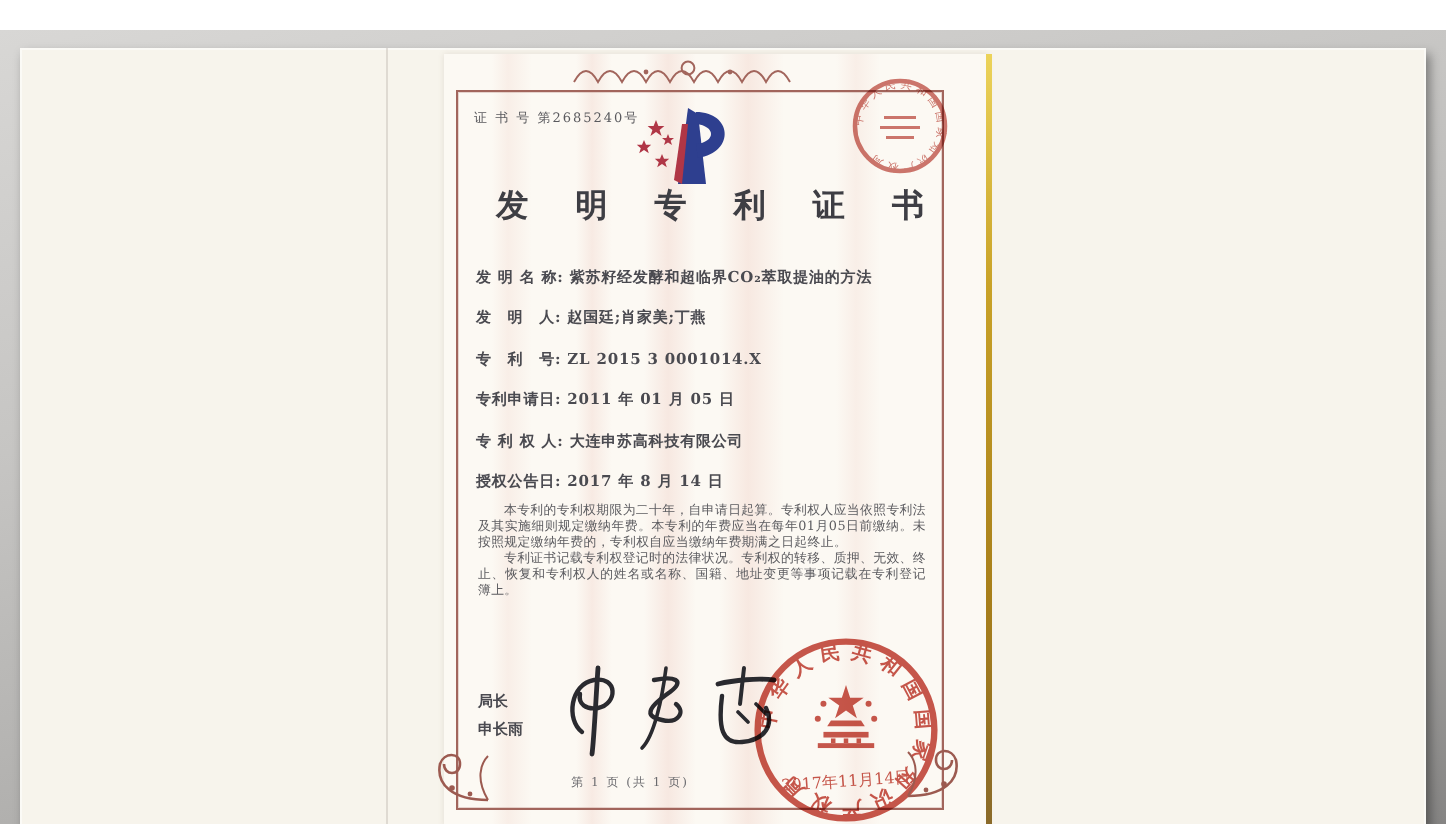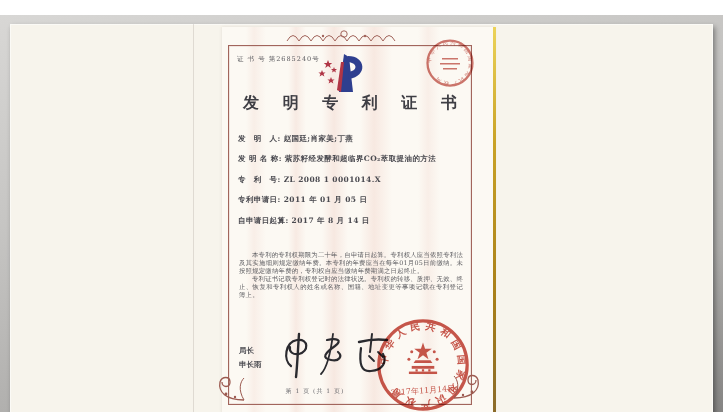--- a/index.html
+++ b/index.html
@@ -39,21 +39,21 @@
     border:1px solid #a2655c;
     box-shadow:inset 0 0 0 0.5px rgba(162,101,92,0.25);
   }
   .cert-no{
     position:absolute;top:9px;left:8px;font-size:6.5px;color:#5a5a5e;
     letter-spacing:1px;white-space:nowrap;
   }
   .logo{position:absolute;top:4px;left:85px;width:58px;height:44px;}
   .corner-stamp{position:absolute;left:196px;top:-8px;width:50px;height:50px;opacity:0.78;mix-blend-mode:multiply;}
   .title{
-    position:absolute;top:47px;left:0;width:100%;margin:0;text-align:center;
+    position:absolute;top:47px;left:0;width:100%;margin:0;text-align:right;
     font-size:16px;font-weight:700;letter-spacing:9px;text-indent:9px;color:#3e3e44;
   }
   .fields{position:absolute;top:88px;left:9px;right:7px;}
   .field{height:20.4px;font-size:7.5px;font-weight:600;color:#4a4a50;white-space:nowrap;letter-spacing:0.4px;}
   .field .lbl{display:inline-block;}
   .field .val{margin-left:3px;}
   .bodytext{
     position:absolute;top:206px;left:10px;right:8px;
     font-size:6.4px;line-height:7.9px;color:#5c5c60;text-align:justify;letter-spacing:0.2px;
   }
@@ -111,33 +111,36 @@
           </text>
           <rect x="34" y="40" width="32" height="3" fill="#c05248"></rect>
           <rect x="30" y="50" width="40" height="3" fill="#c05248"></rect>
           <rect x="36" y="60" width="28" height="3" fill="#c05248"></rect>
         </svg>
 
         <h1 class="title">发 明 专 利 证 书</h1>
 
         <div class="fields">
           <div class="field">
+            <span class="lbl">发 明 名 称:</span><span class="val">紫苏籽经发酵和超临界CO₂萃取提油的方法</span>
+          </div>
+          <div class="field">
             <span class="lbl">发　明　人:</span><span class="val">赵国廷;肖家美;丁燕</span>
           </div>
           <div class="field">
-            <span class="lbl">发 明 名 称:</span><span class="val">紫苏籽经发酵和超临界CO₂萃取提油的方法</span>
-          </div>
-          <div class="field">
-            <span class="lbl">专　利　号:</span><span class="val">ZL 2008 1 0001014.X</span>
+            <span class="lbl">专　利　号:</span><span class="val">ZL 2015 3 0001014.X</span>
           </div>
           <div class="field">
             <span class="lbl">专利申请日:</span><span class="val">2011 年 01 月 05 日</span>
           </div>
           <div class="field">
-            <span class="lbl">自申请日起算:</span><span class="val">2017 年 8 月 14 日</span>
+            <span class="lbl">专 利 权 人:</span><span class="val">大连申苏高科技有限公司</span>
+          </div>
+          <div class="field">
+            <span class="lbl">授权公告日:</span><span class="val">2017 年 8 月 14 日</span>
           </div>
         </div>
 
         <div class="bodytext">
           <p>本专利的专利权期限为二十年，自申请日起算。专利权人应当依照专利法及其实施细则规定缴纳年费。本专利的年费应当在每年01月05日前缴纳。未按照规定缴纳年费的，专利权自应当缴纳年费期满之日起终止。</p>
           <p>专利证书记载专利权登记时的法律状况。专利权的转移、质押、无效、终止、恢复和专利权人的姓名或名称、国籍、地址变更等事项记载在专利登记簿上。</p>
         </div>
 
         <div class="signer-title">局长</div>
         <div class="signer-name">申长雨</div>

